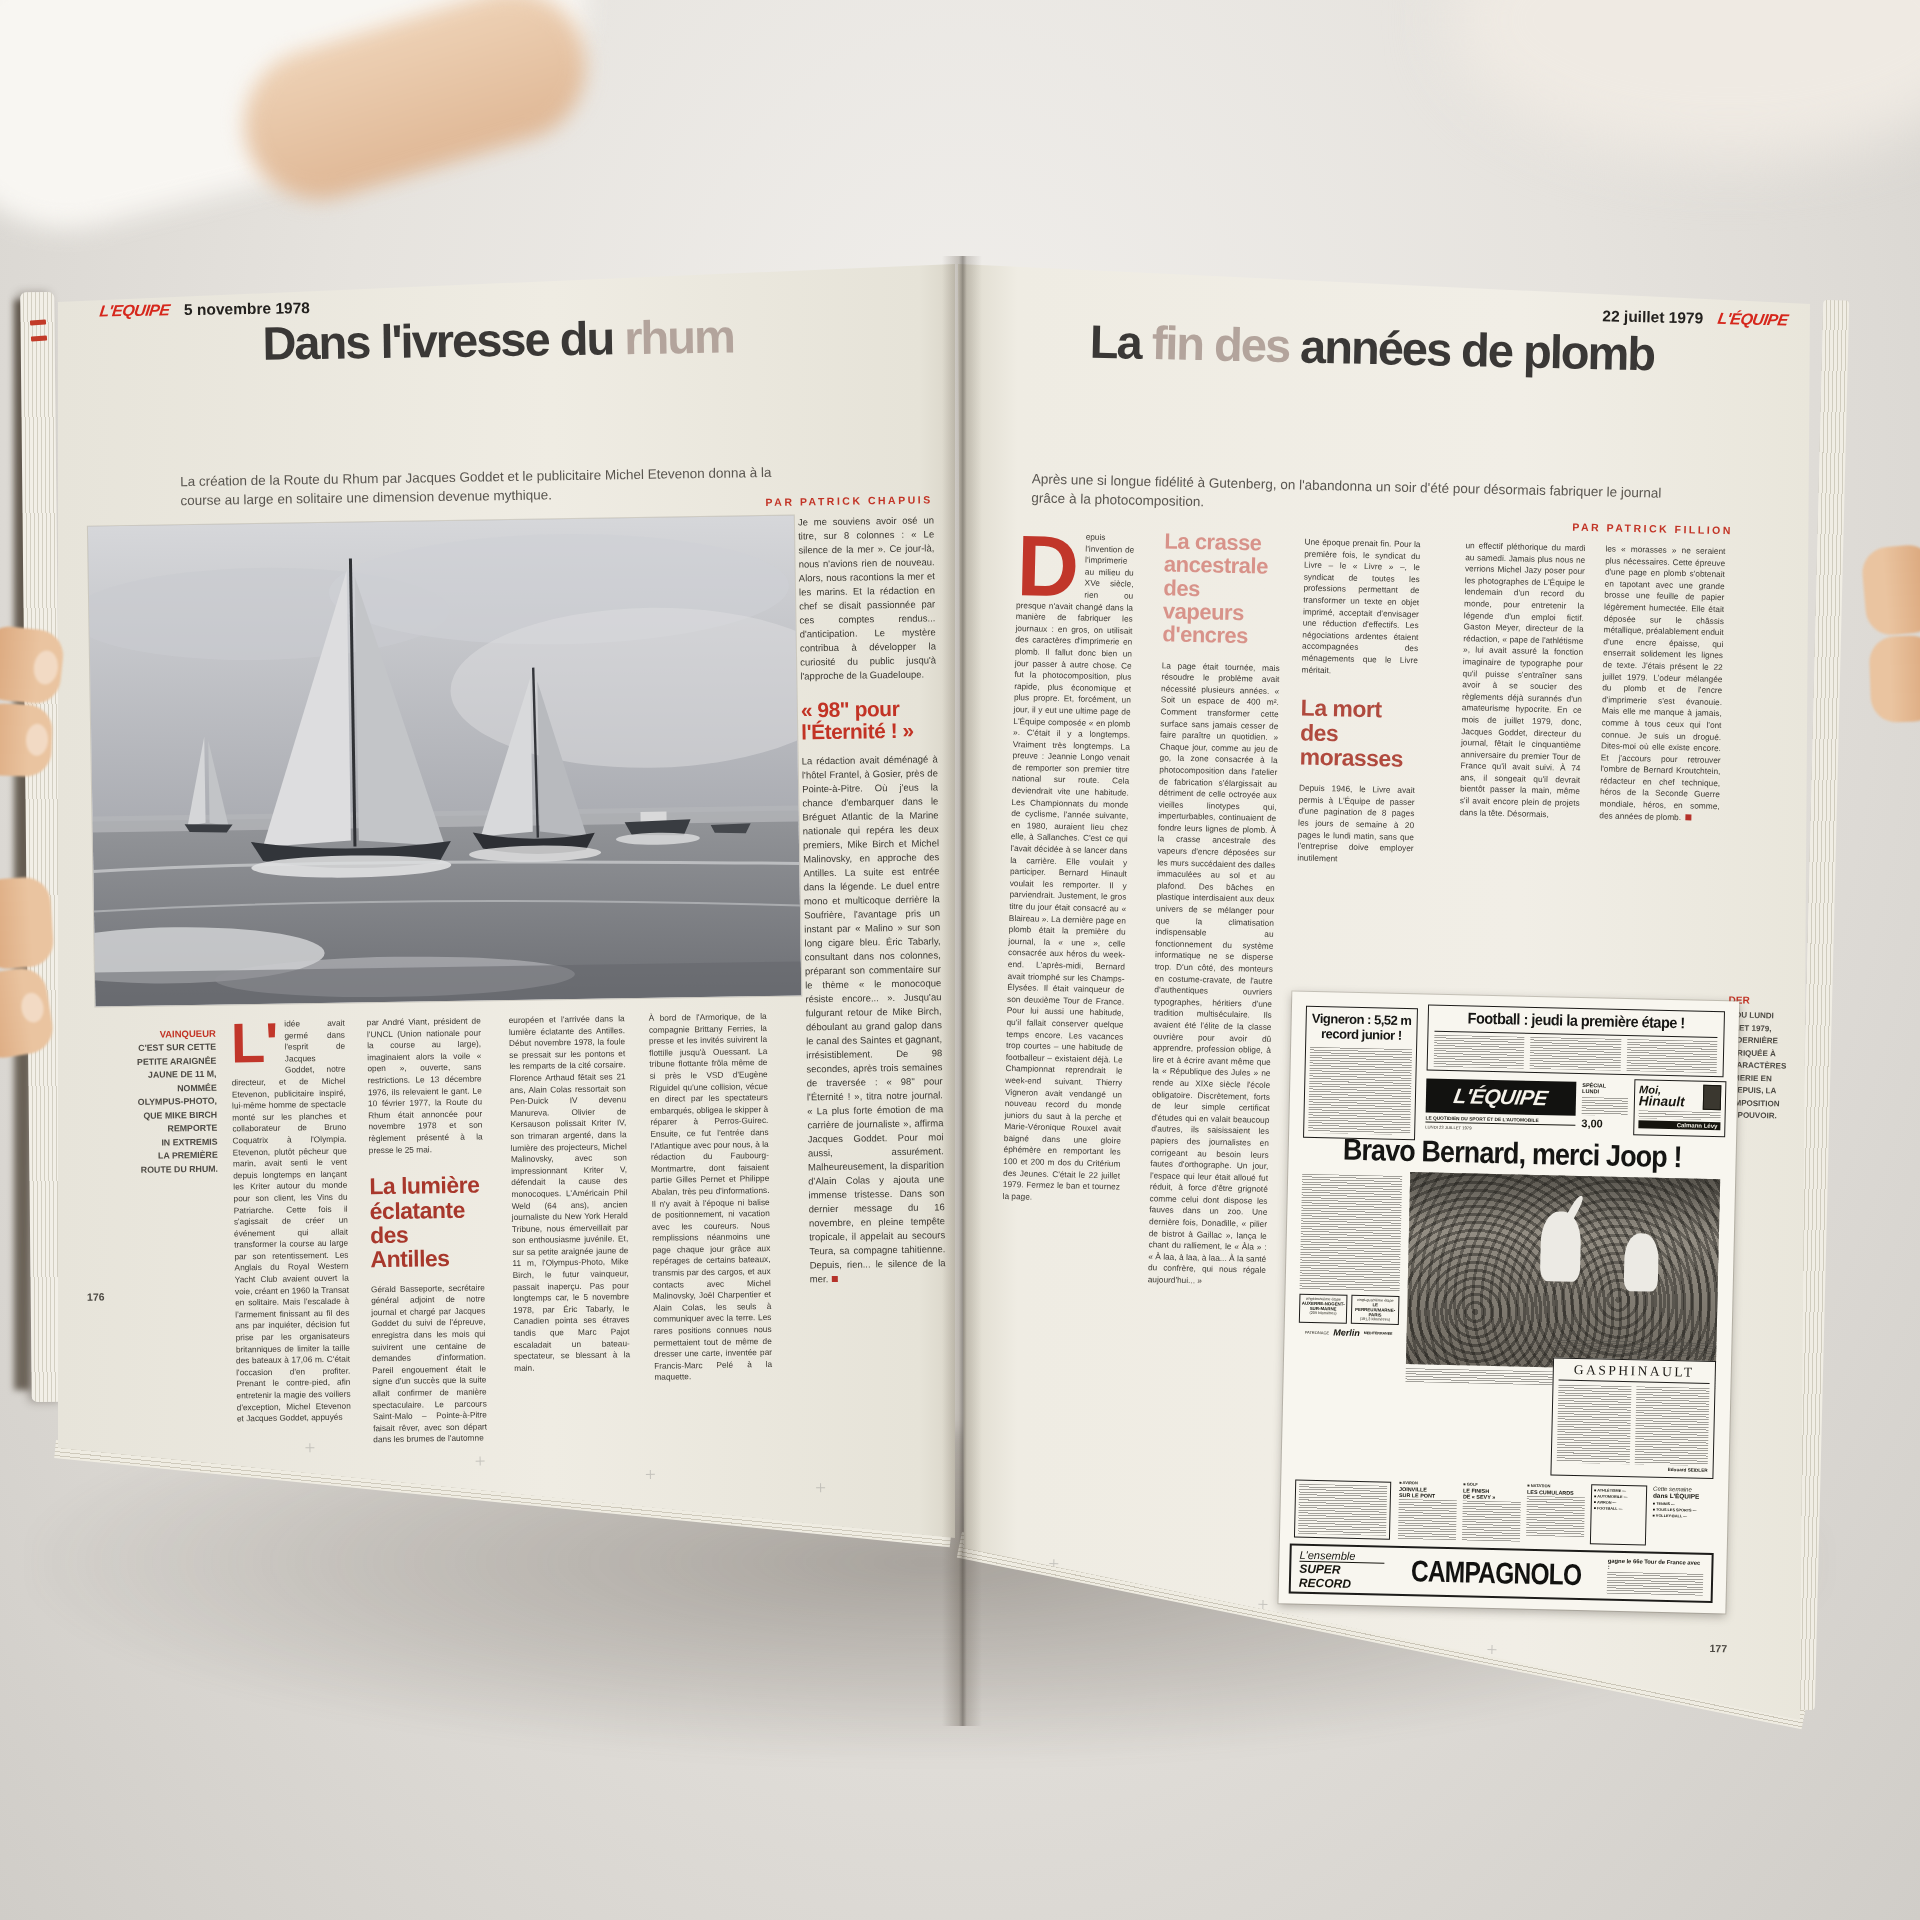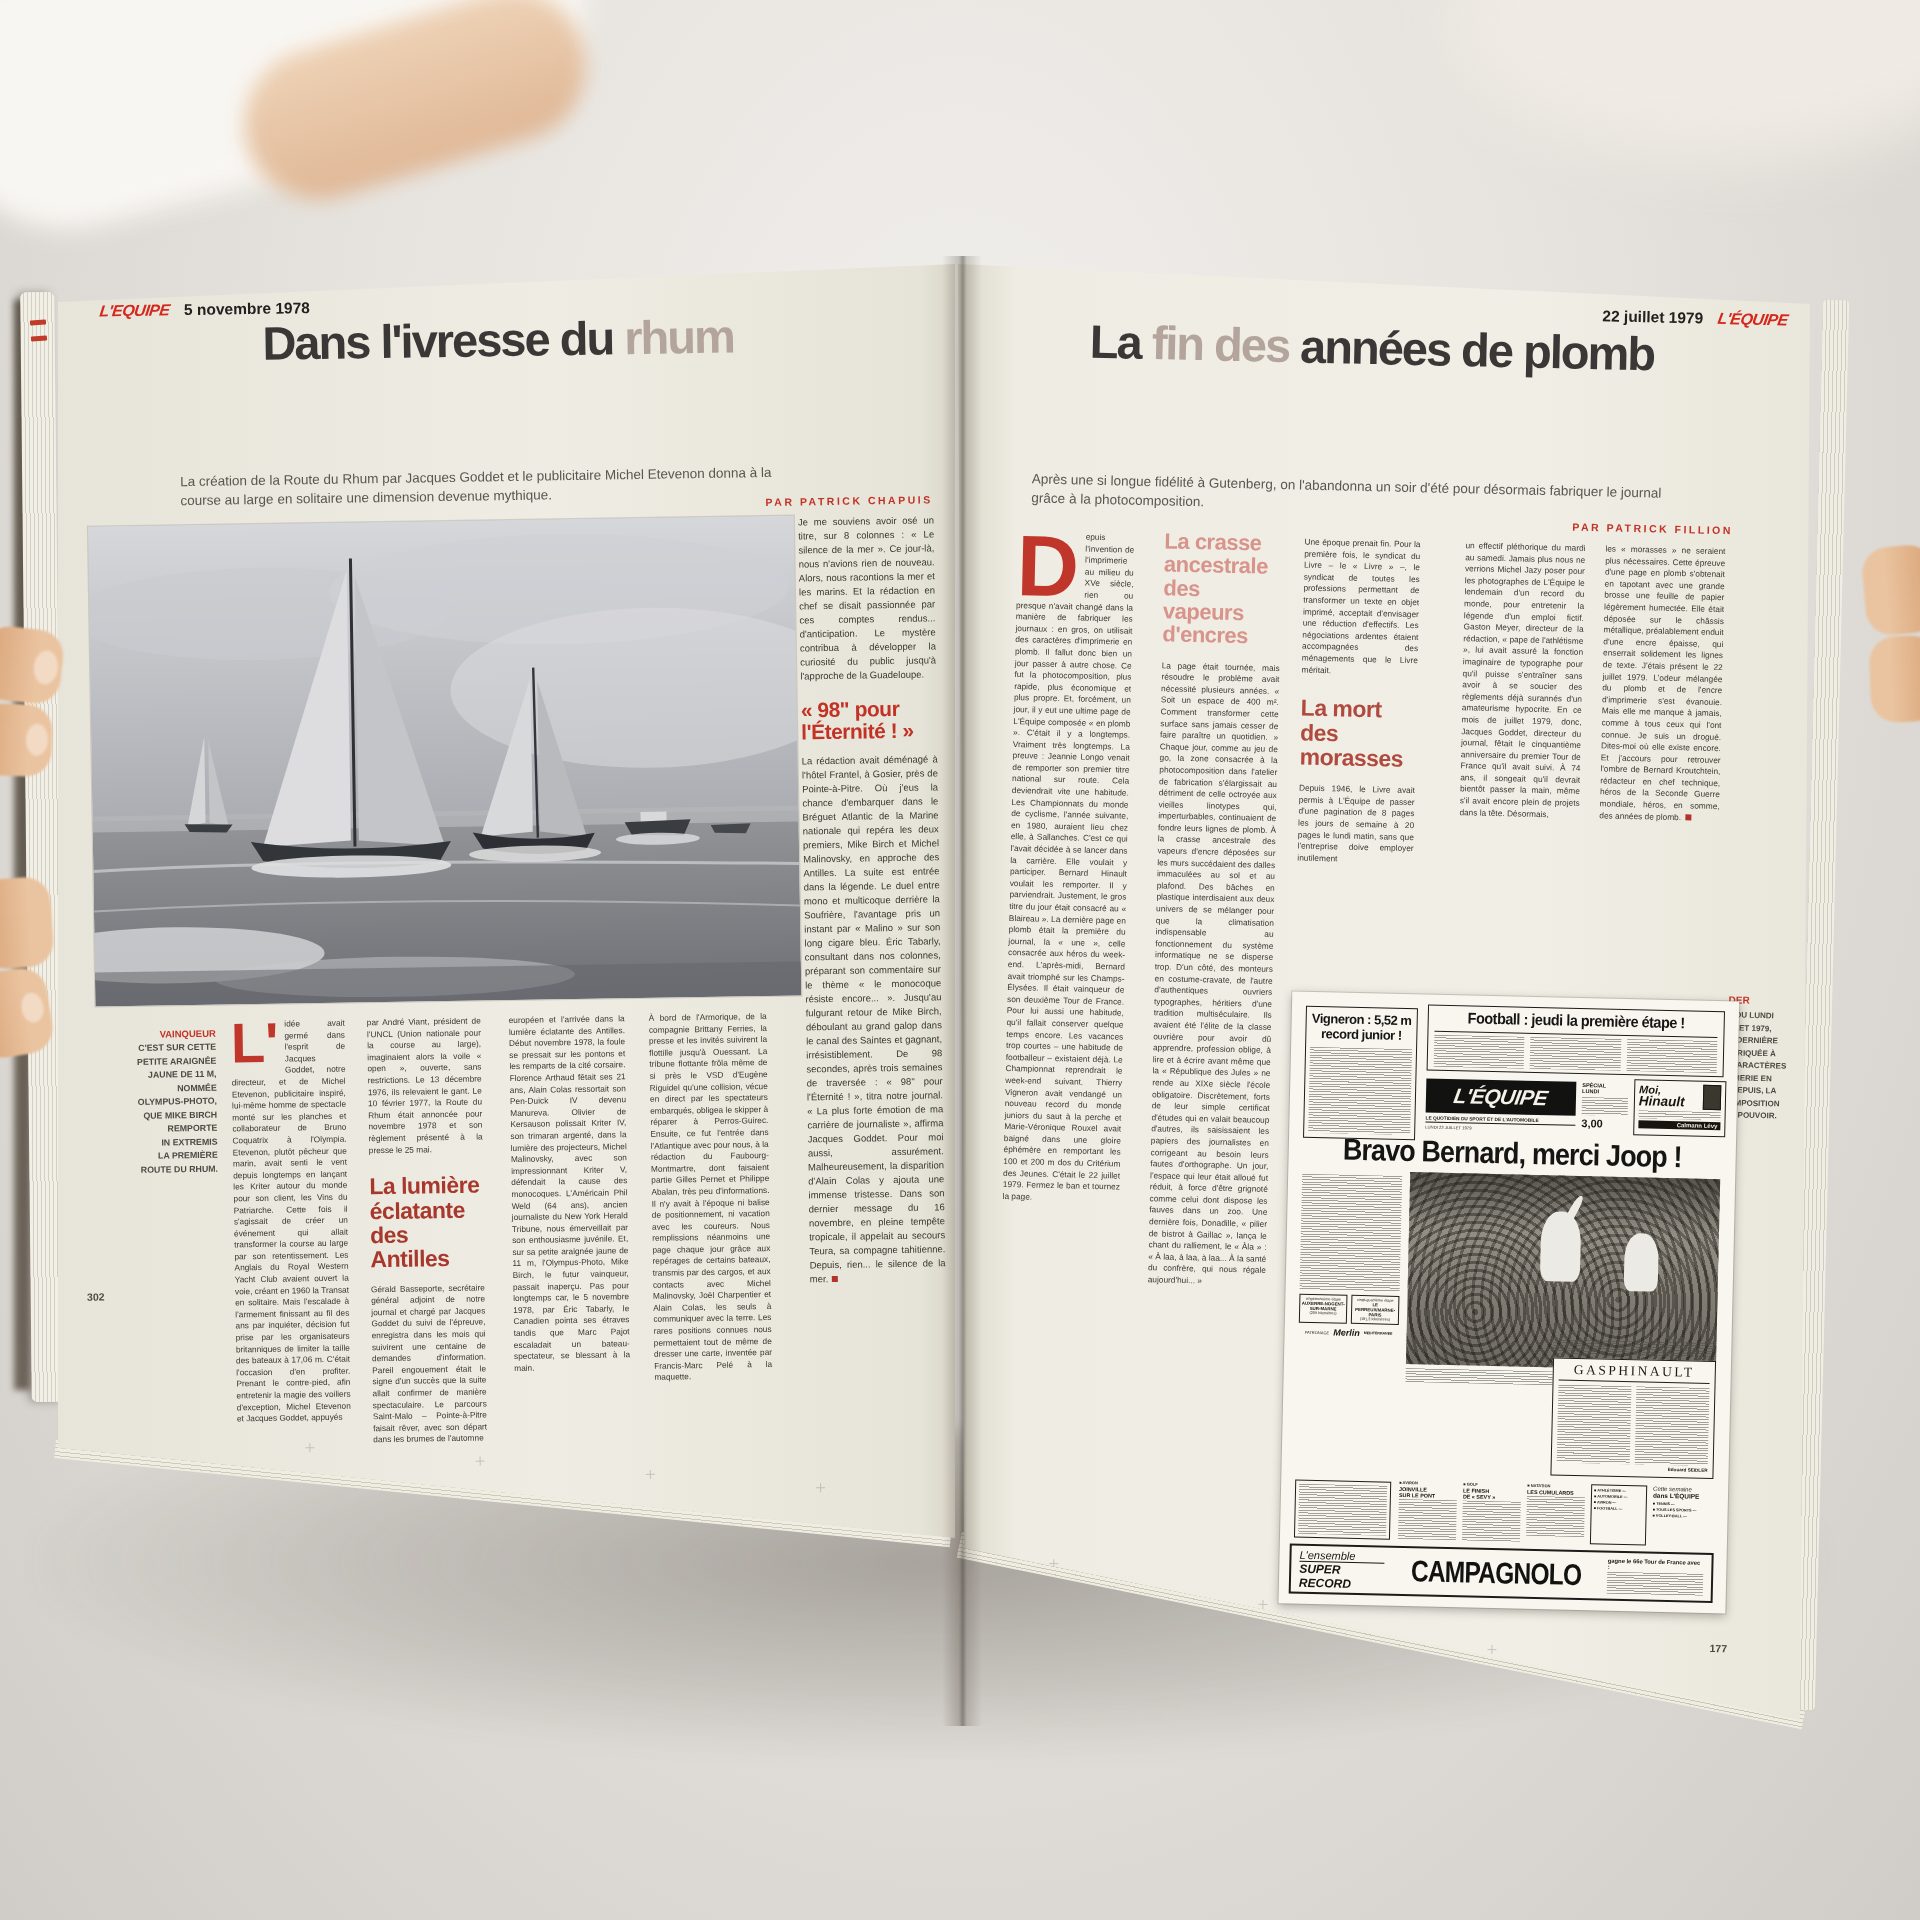--- a/index.html
+++ b/index.html
@@ -213,21 +213,21 @@
       </div>
 
       <div class="abs" style="left:440px;top:757px;width:116px;">
         <p class="bodycopy" style="margin:0;">européen et l'arrivée dans la lumière éclatante des Antilles. Début novembre 1978, la foule se pressait sur les pontons et les remparts de la cité corsaire. Florence Arthaud fêtait ses 21 ans, Alain Colas ressortait son Pen-Duick IV devenu Manureva. Olivier de Kersauson polissait Kriter IV, son trimaran argenté, dans la lumière des projecteurs, Michel Malinovsky, avec son impressionnant Kriter V, défendait la cause des monocoques. L'Américain Phil Weld (64 ans), ancien journaliste du New York Herald Tribune, nous émerveillait par son enthousiasme juvénile. Et, sur sa petite araignée jaune de 11 m, l'Olympus-Photo, Mike Birch, le futur vainqueur, passait inaperçu. Pas pour longtemps car, le 5 novembre 1978, par Éric Tabarly, le Canadien pointa ses étraves tandis que Marc Pajot escaladait un bateau-spectateur, se blessant à la main.</p>
       </div>
 
       <div class="abs" style="left:580px;top:757px;width:118px;">
         <p class="bodycopy" style="margin:0;">À bord de l'Armorique, de la compagnie Brittany Ferries, la presse et les invités suivirent la flottille jusqu'à Ouessant. La tribune flottante frôla même de si près le VSD d'Eugène Riguidel qu'une collision, vécue en direct par les spectateurs embarqués, obligea le skipper à réparer à Perros-Guirec. Ensuite, ce fut l'entrée dans l'Atlantique avec pour nous, à la rédaction du Faubourg-Montmartre, dont faisaient partie Gilles Pernet et Philippe Abalan, très peu d'informations. Il n'y avait à l'époque ni balise de positionnement, ni vacation avec les coureurs. Nous remplissions néanmoins une page chaque jour grâce aux repérages de certains bateaux, transmis par des cargos, et aux contacts avec Michel Malinovsky, Joël Charpentier et Alain Colas, les seuls à communiquer avec la terre. Les rares positions connues nous permettaient tout de même de dresser une carte, inventée par Francis-Marc Pelé à la maquette.</p>
       </div>
 
-      <div class="abs pagenum" style="left:14px;top:1026px;">302</div>
+      <div class="abs pagenum" style="left:14px;top:1026px;">176</div>
 
       <div class="abs cm" style="left:230px;top:1182px;"></div>
       <div class="abs cm" style="left:400px;top:1198px;"></div>
       <div class="abs cm" style="left:570px;top:1214px;"></div>
       <div class="abs cm" style="left:740px;top:1230px;"></div>
     </div>
   </div>
 
   <div class="page page-right">
     <div class="inner rotR">

